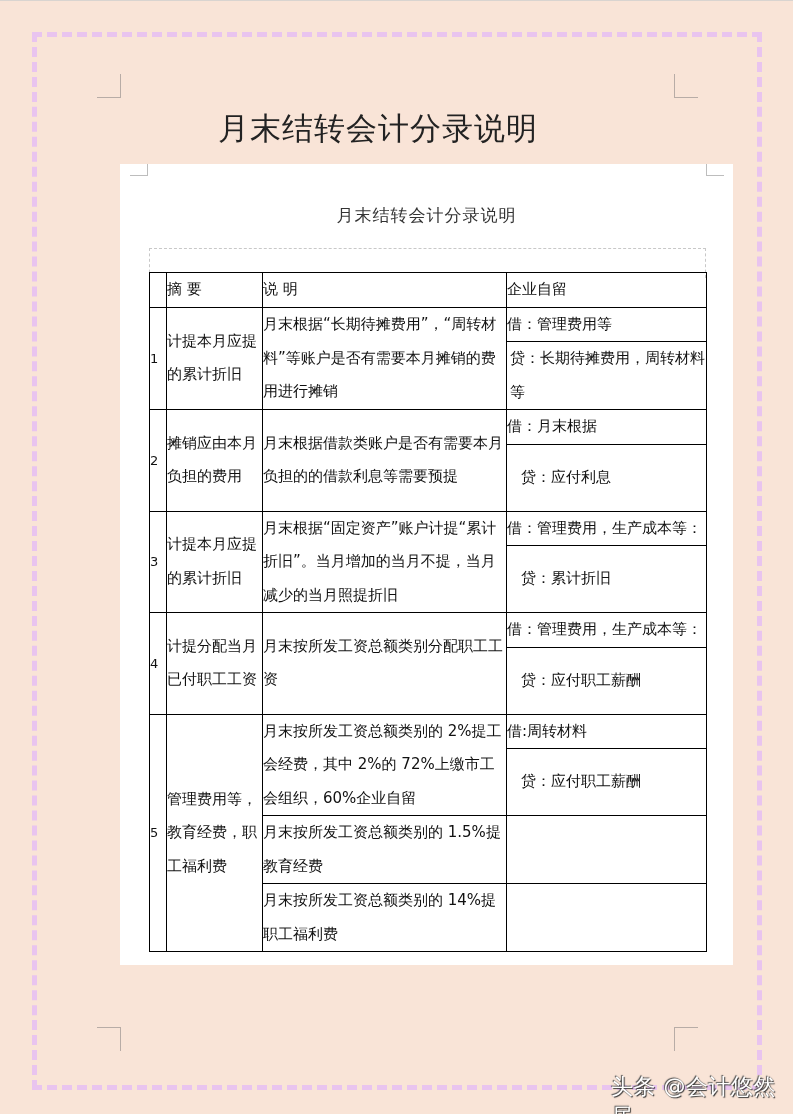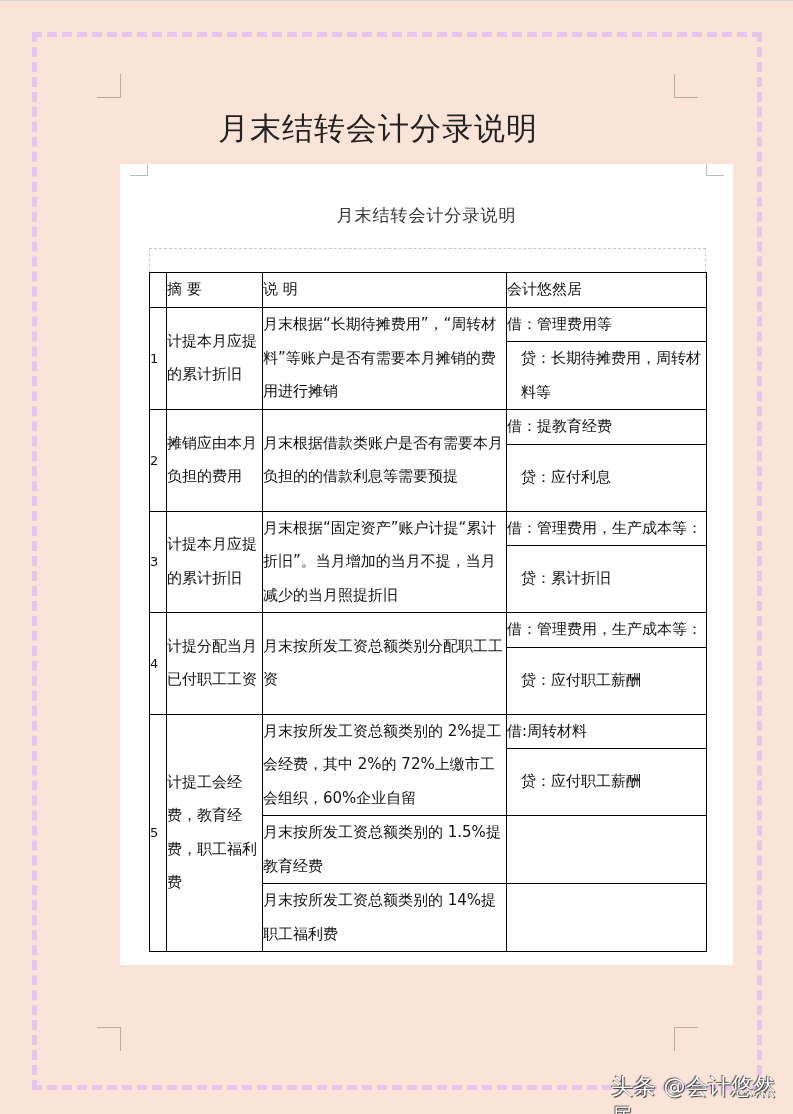--- a/index.html
+++ b/index.html
@@ -85,38 +85,38 @@
       <col style="width:17px">
         <col style="width:96px">
         <col style="width:244px">
         <col style="width:200px">
     </colgroup>
     <tbody>
         <tr class="hdr">
       <td class="c-num"></td>
       <td>摘 要</td>
       <td>说 明</td>
-      <td>会计悠然居</td>
+      <td>企业自留</td>
     </tr>
 
     <tr style="height:33px">
       <td class="c-num" rowspan="2">1</td>
       <td rowspan="2">计提本月应提的累计折旧</td>
       <td rowspan="2">月末根据“长期待摊费用”，“周转材料”等账户是否有需要本月摊销的费用进行摊销</td>
       <td>借：管理费用等</td>
     </tr>
     <tr style="height:67px">
-      <td style="padding-left:14px">贷：长期待摊费用，周转材料等</td>
+      <td style="padding-left:3px">贷：长期待摊费用，周转材料等</td>
     </tr>
 
     <tr style="height:33px">
       <td class="c-num" rowspan="2">2</td>
       <td rowspan="2">摊销应由本月负担的费用</td>
       <td rowspan="2">月末根据借款类账户是否有需要本月负担的的借款利息等需要预提</td>
-      <td>借：提教育经费</td>
+      <td>借：月末根据</td>
     </tr>
     <tr style="height:67px">
       <td class="indent">贷：应付利息</td>
     </tr>
 
     <tr style="height:33px">
       <td class="c-num" rowspan="2">3</td>
       <td rowspan="2">计提本月应提的累计折旧</td>
       <td rowspan="2">月末根据“固定资产”账户计提“累计折旧”。当月增加的当月不提，当月减少的当月照提折旧</td>
       <td style="white-space:nowrap">借：管理费用，生产成本等：</td>
@@ -130,21 +130,21 @@
       <td rowspan="2">计提分配当月已付职工工资</td>
       <td rowspan="2">月末按所发工资总额类别分配职工工资</td>
       <td style="white-space:nowrap">借：管理费用，生产成本等：</td>
     </tr>
     <tr style="height:67px">
       <td class="indent">贷：应付职工薪酬</td>
     </tr>
 
     <tr style="height:33px">
       <td class="c-num" rowspan="4">5</td>
-      <td rowspan="4">计提工会经费，教育经费，职工福利费</td>
+      <td rowspan="4">管理费用等，教育经费，职工福利费</td>
       <td rowspan="2">月末按所发工资总额类别的 2%提工会经费，其中 2%的 72%上缴市工会组织，60%企业自留</td>
       <td>借:周转材料</td>
     </tr>
     <tr style="height:67px">
       <td class="indent">贷：应付职工薪酬</td>
     </tr>
     <tr style="height:66px">
       <td>月末按所发工资总额类别的 1.5%提教育经费</td>
       <td></td>
     </tr>

